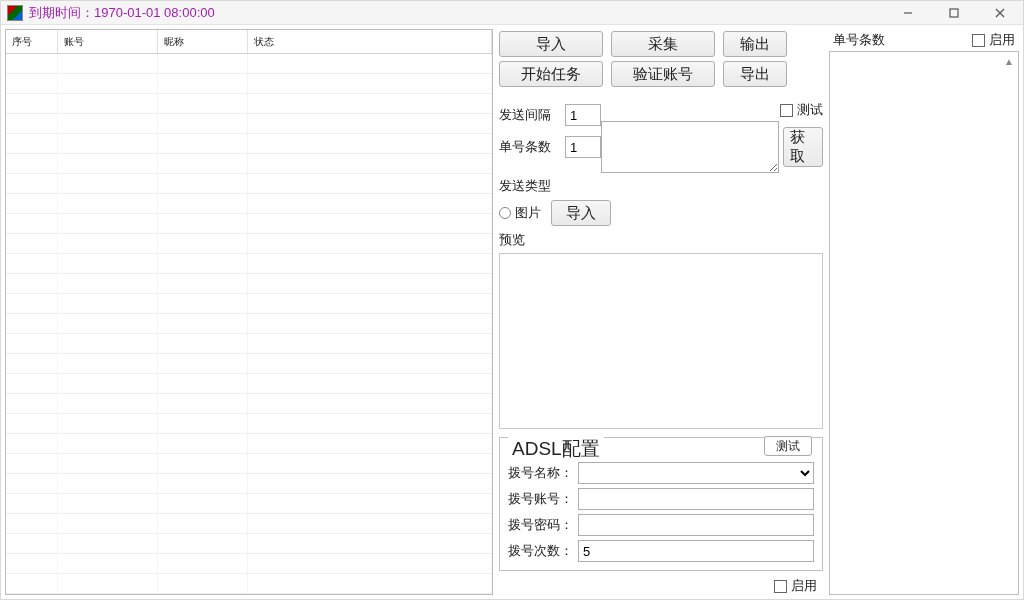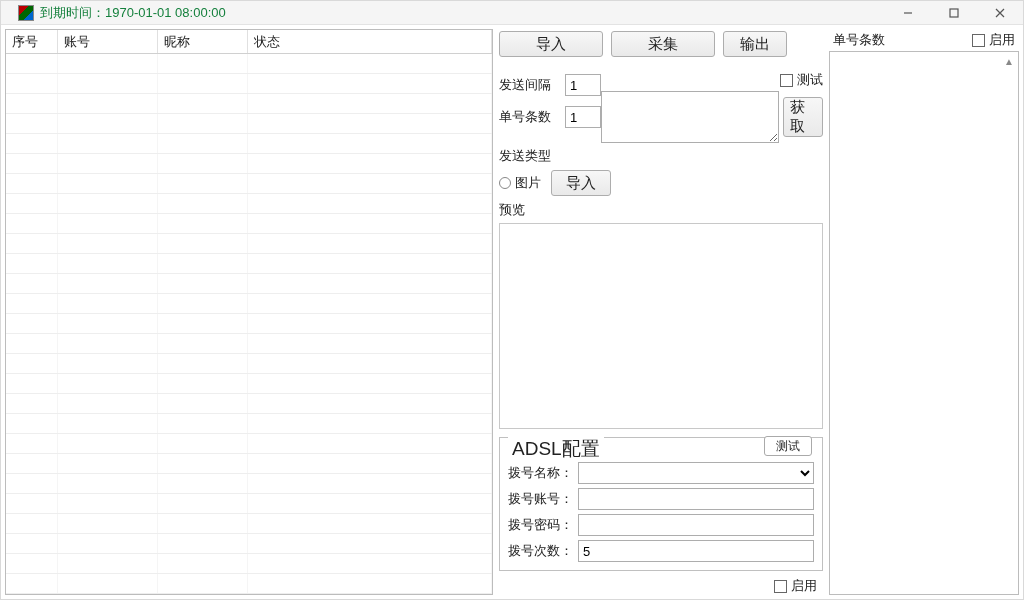--- a/index.html
+++ b/index.html
@@ -9,22 +9,21 @@
     background: #fff;
     color: #222;
     overflow: hidden;
   }
   .window { width: 1024px; height: 600px; display: flex; flex-direction: column; border: 1px solid #d9d9d9; }
   .titlebar {
     height: 24px;
     background: #f5f5f5;
     border-bottom: 1px solid #e3e3e3;
     display: flex; align-items: center;
-    color: #15803d;
-    padding-left: 11px;
+    color: #a21caf;
   }
   .titlebar .app-icon {
     width: 16px; height: 16px; margin: 0 6px;
     background: linear-gradient(135deg,#b00 0 33%,#060 33% 66%,#06c 66%);
     border: 1px solid #888;
   }
   .titlebar .title { flex: 0 0 auto; }
   .titlebar .spacer { flex: 1; }
   .winbtn {
     width: 46px; height: 24px;
@@ -41,21 +40,21 @@
     border:1px solid #bcbcbc;
     display:flex; flex-direction:column;
     background:#fff;
   }
   .thead { display:flex; height:24px; border-bottom:1px solid #d0d0d0; }
   .th {
     border-right:1px solid #e0e0e0;
     display:flex; align-items:center;
     padding:0 6px;
     background:#fff;
-    font-size:13px;
+    font-size:10px;
   }
   .tbody { flex:1; overflow:auto; }
   .trow { height:20px; border-bottom:1px solid #eee; display:flex; }
   .td { border-right:1px solid #f5f5f5; }
   .col-seq { width:52px; }
   .col-acc { width:100px; }
   .col-nick { width:90px; }
   .col-stat { flex:1; }
 
   
@@ -334,20 +333,25 @@
           </div>
         </div>
     </div>
 
     <div class="panel-mid">
       <div class="btnrow">
         <div class="btn btn-lg">导入</div>
         <div class="btn btn-lg">采集</div>
         <div class="btn btn-sm">输出</div>
       </div>
+      <div class="btnrow">
+        <div class="btn btn-lg">开始任务</div>
+        <div class="btn btn-lg">验证账号</div>
+        <div class="btn btn-sm">导出</div>
+      </div>
 
       <div style="display:flex; gap:0;margin-top:10px;">
         <div style="flex:1; display:flex; flex-direction:column; gap:4px;">
           <div class="field-row">
             <span class="lbl">发送间隔</span>
             <input class="numinput" value="1" style="">
           </div>
           <div class="field-row">
             <span class="lbl">单号条数</span>
             <input class="numinput" value="1" style="">

